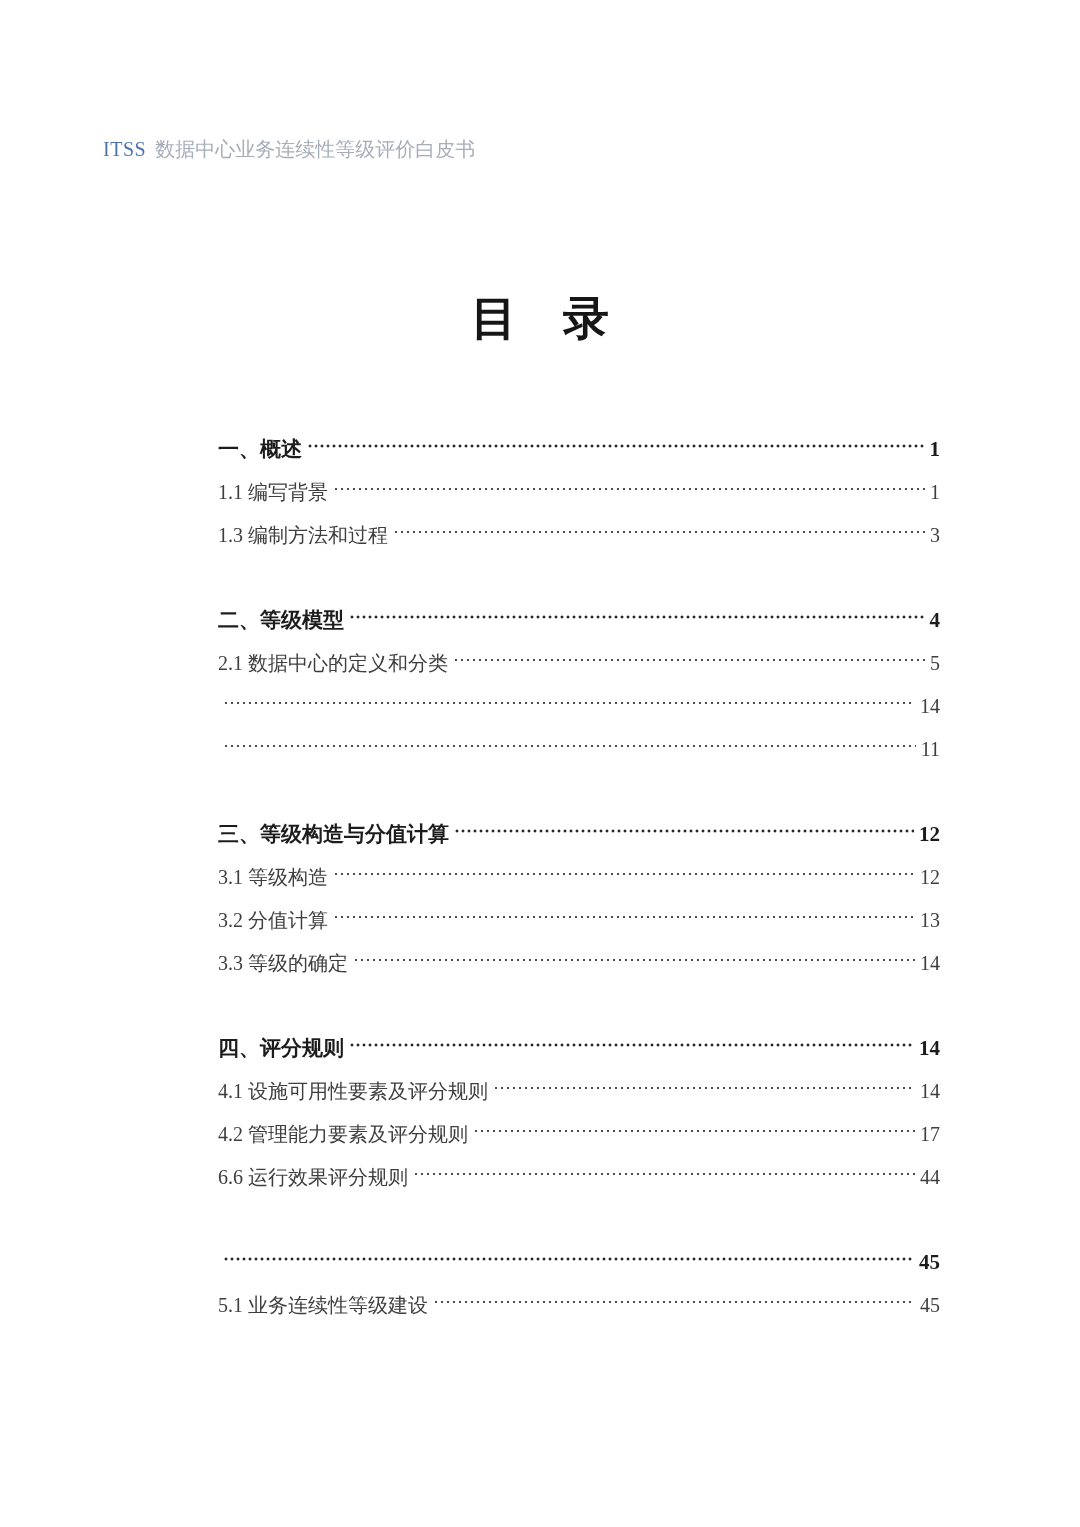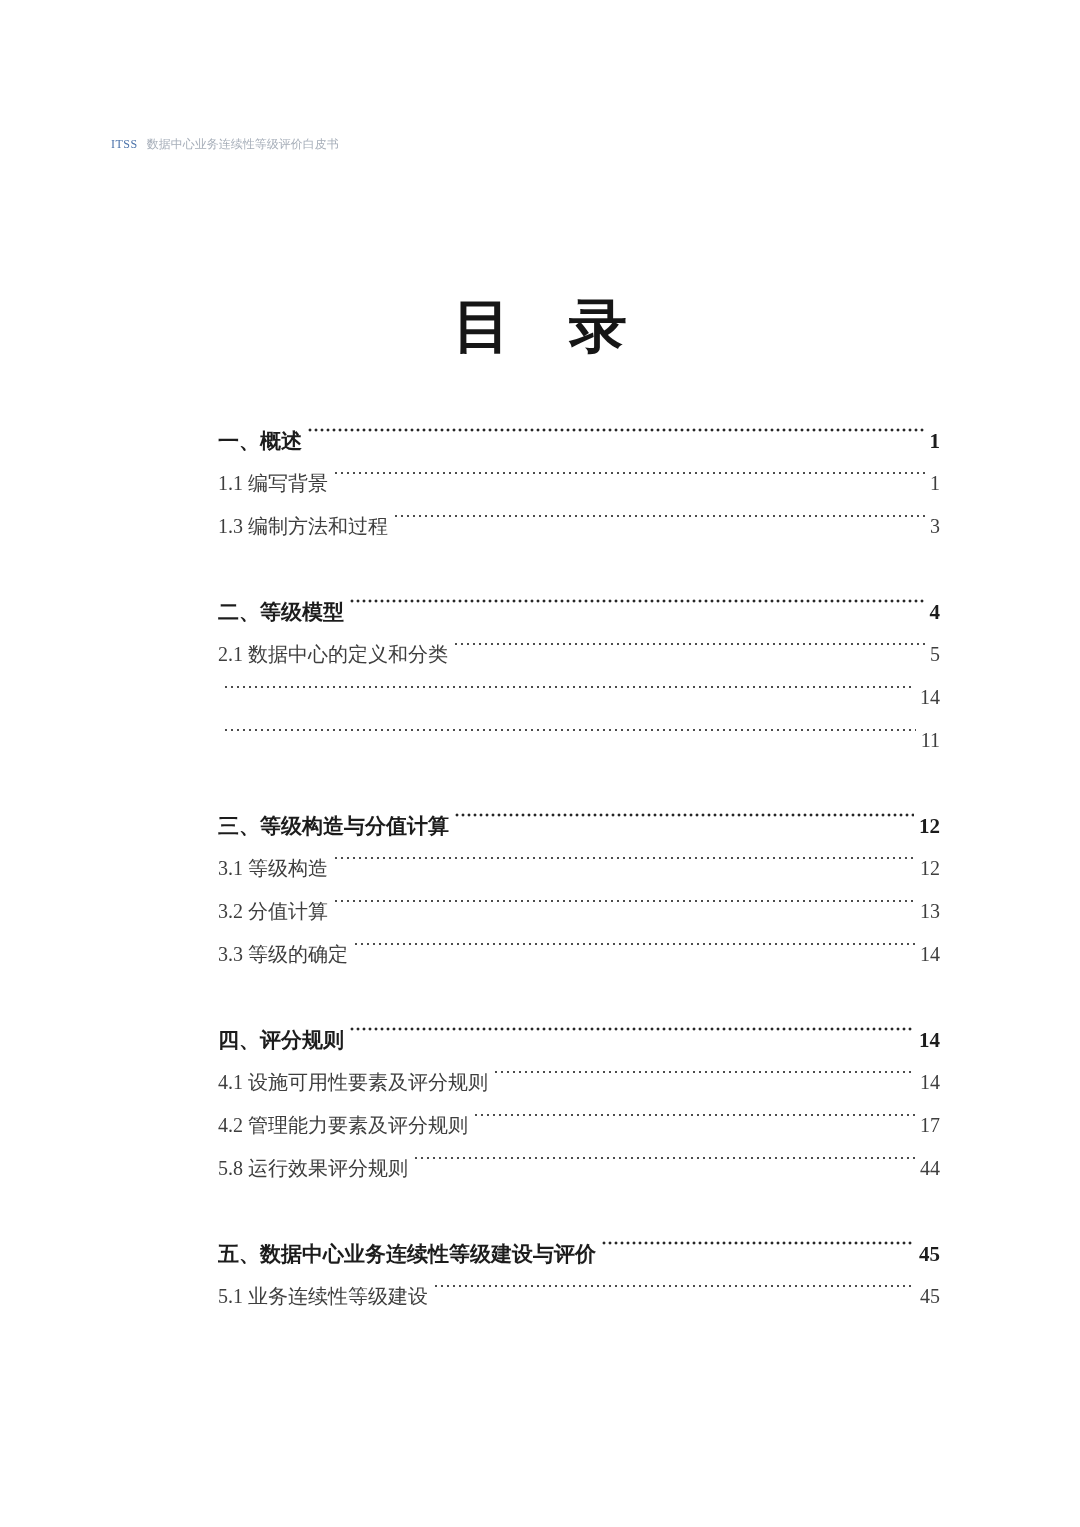--- a/index.html
+++ b/index.html
@@ -10,53 +10,53 @@
   .page {
     position: relative;
     width: 1080px;
     height: 1527px;
     background: #ffffff;
     font-family: "Liberation Serif", "DejaVu Serif", serif;
     overflow: hidden;
   }
   .page-header {
     position: absolute;
-    left: 111px;
+    left: 103px;
     top: 136px;
-    font-size: 12px;
+    font-size: 20px;
     white-space: nowrap;
   }
   .brand {
     color: #4d74ab;
     letter-spacing: 0.5px;
   }
   .header-title {
     color: #a6aeb9;
     margin-left: 9px;
   }
   .doc-title {
     position: absolute;
     left: 0;
     top: 288px;
     width: 100%;
     text-align: center;
-    font-size: 58px;
+    font-size: 46px;
     font-weight: 700;
     color: #161616;
     white-space: pre;
   }
   .toc {
     position: absolute;
     left: 218px;
     top: 428px;
     width: 722px;
   }
   .toc-row {
     display: flex;
-    align-items: flex-start;
+    align-items: center;
     height: 43px;
     font-size: 20px;
     color: #3e3e3e;
   }
   .toc-row .label {
     white-space: nowrap;
     line-height: 1.25;
   }
   .toc-row .pagenum {
     white-space: nowrap;
@@ -168,29 +168,28 @@
       <span class="label">4.1 设施可用性要素及评分规则</span>
       <span class="dots"></span>
       <span class="pagenum">14</span>
     </div>
     <div class="toc-row">
       <span class="label">4.2 管理能力要素及评分规则</span>
       <span class="dots"></span>
       <span class="pagenum">17</span>
     </div>
     <div class="toc-row">
-      <span class="label">5.8 运行效果评分规则</span>
+      <span class="label">6.6 运行效果评分规则</span>
       <span class="dots"></span>
       <span class="pagenum">44</span>
     </div>
 
     <div class="toc-gap"></div>
 
     <div class="toc-row heading">
-      <span class="label">五、数据中心业务连续性等级建设与评价</span>
       <span class="dots"></span>
       <span class="pagenum">45</span>
     </div>
     <div class="toc-row">
       <span class="label">5.1 业务连续性等级建设</span>
       <span class="dots"></span>
       <span class="pagenum">45</span>
     </div>
 
   </div>

